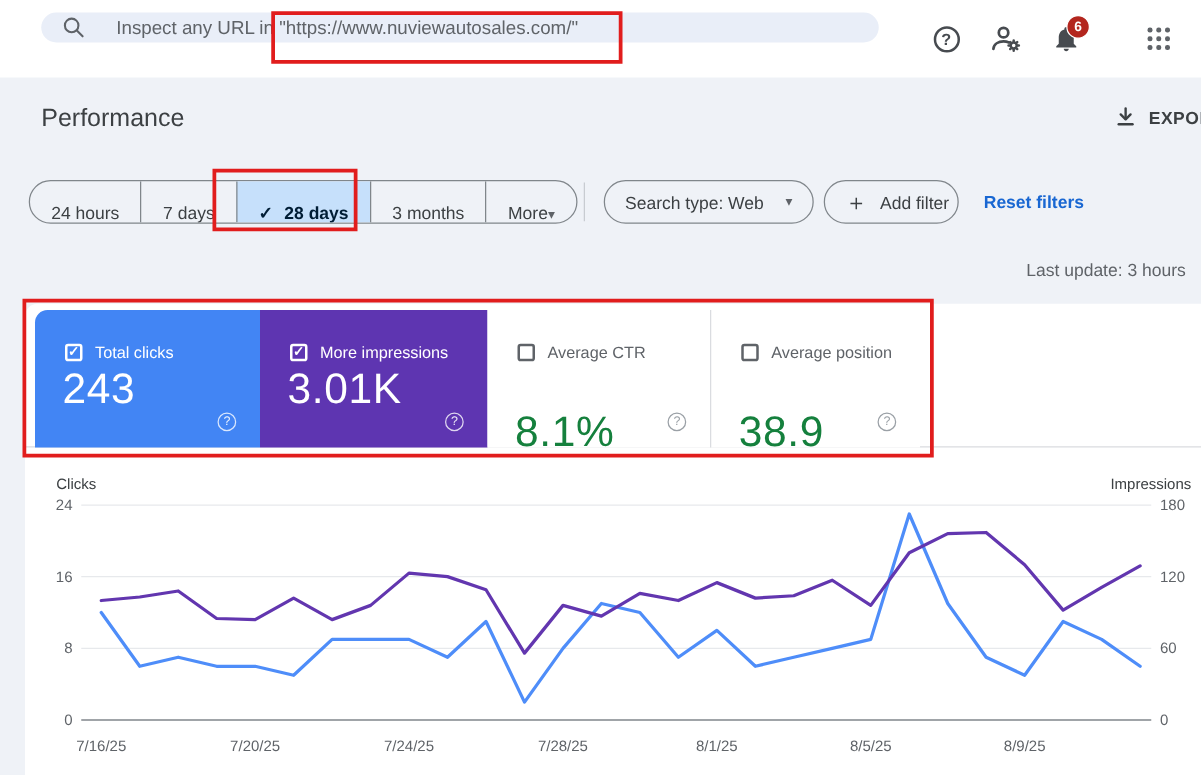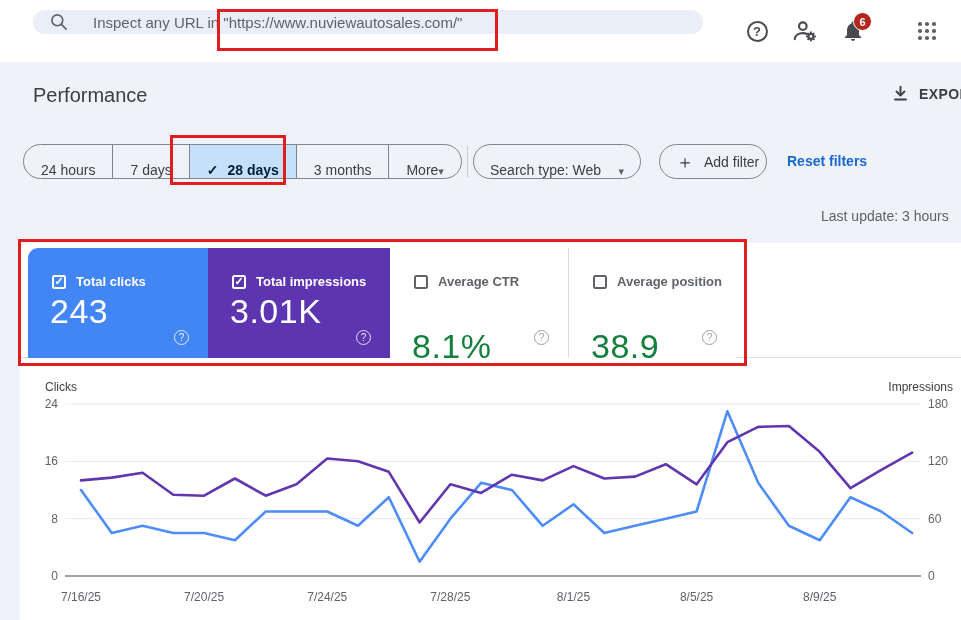--- a/index.html
+++ b/index.html
@@ -40,21 +40,21 @@
   .cardsrow { position:absolute; left:0; top:0; width:941px; height:115px; border-bottom:1px solid #dadce0; }
   .card { position:absolute; top:5px; height:110px; }
   .card.c1 { left:8px;   width:180px; background:#4285f4; border-top-left-radius:10px; }
   .card.c2 { left:188px; width:182px; background:#5e35b1; }
   .card.c3 { left:370px; width:178px; background:#fff; }
   .card.c4 { left:548px; width:168px; background:#fff; border-left:1px solid #dadce0; }
   .card-head { position:absolute; left:24px; top:26px; display:flex; align-items:center; gap:10px; }
   .cb { width:14px; height:14px; border-radius:2.5px; display:flex; align-items:center; justify-content:center; flex:0 0 auto; }
   .cb.on  { border:2px solid #fff; color:#fff; font-size:11px; font-weight:bold; }
   .cb.off { border:2px solid #5f6368; }
-  .card-label { font-size:13px; font-weight:bold; white-space:nowrap;text-align:center; }
+  .card-label { font-size:13px; font-weight:normal; white-space:nowrap;text-align:center; }
   .c1 .card-label, .c2 .card-label { color:#fff; }
   .c3 .card-label, .c4 .card-label { color:#5f6368; }
   .card-value { position:absolute; left:22px; top:44px; font-size:34px; letter-spacing:.5px; }
   .c1 .card-value, .c2 .card-value { color:#fff; }
   .c3 .card-value, .c4 .card-value { color:#15803d;margin-top:35px; }
   .qicon { position:absolute; right:19px; bottom:13px; width:15px; height:15px; border-radius:50%; display:flex; align-items:center; justify-content:center; font-size:10px; }
   .c1 .qicon, .c2 .qicon { border:1.5px solid rgba(255,255,255,.8); color:rgba(255,255,255,.9); }
   .c3 .qicon, .c4 .qicon { border:1.5px solid #9aa0a6; color:#9aa0a6; }
 
   
@@ -154,21 +154,21 @@
   <div class="seg">
       <span>3 months</span>
     </div>
   <div class="seg" style="">
     <span>More</span>
     <span class="caret">▾</span>
   </div>
 </div>
 <div class="chipdivider"></div>
 
-<div class="pillchip" style="left:473px; width:168px; justify-content:space-between;align-items:flex-end;">
+<div class="pillchip" style="left:483px; width:168px; justify-content:space-between;">
   <span>Search type: Web</span>
   <span class="caret">▾</span>
 </div>
 <div class="pillchip" style="left:659px; width:108px;">
   <span class="plus">＋</span>
   <span>Add filter</span>
 </div>
 <div class="resetlink">Reset filters</div>
 <div class="lastupdate">Last update: 3 hours</div>
 
@@ -178,21 +178,21 @@
       <div class="card-head">
         <span class="cb on">✓</span>
         <span class="card-label">Total clicks</span>
       </div>
       <div class="card-value">243</div>
       <span class="qicon">?</span>
     </div>
     <div class="card c2">
       <div class="card-head">
         <span class="cb on">✓</span>
-        <span class="card-label">Total impressions</span>
+        <span class="card-label">More impressions</span>
       </div>
       <div class="card-value">3.01K</div>
       <span class="qicon">?</span>
     </div>
     <div class="card c3">
       <div class="card-head">
         <span class="cb off"></span>
         <span class="card-label">Average CTR</span>
       </div>
       <div class="card-value">8.1%</div>

